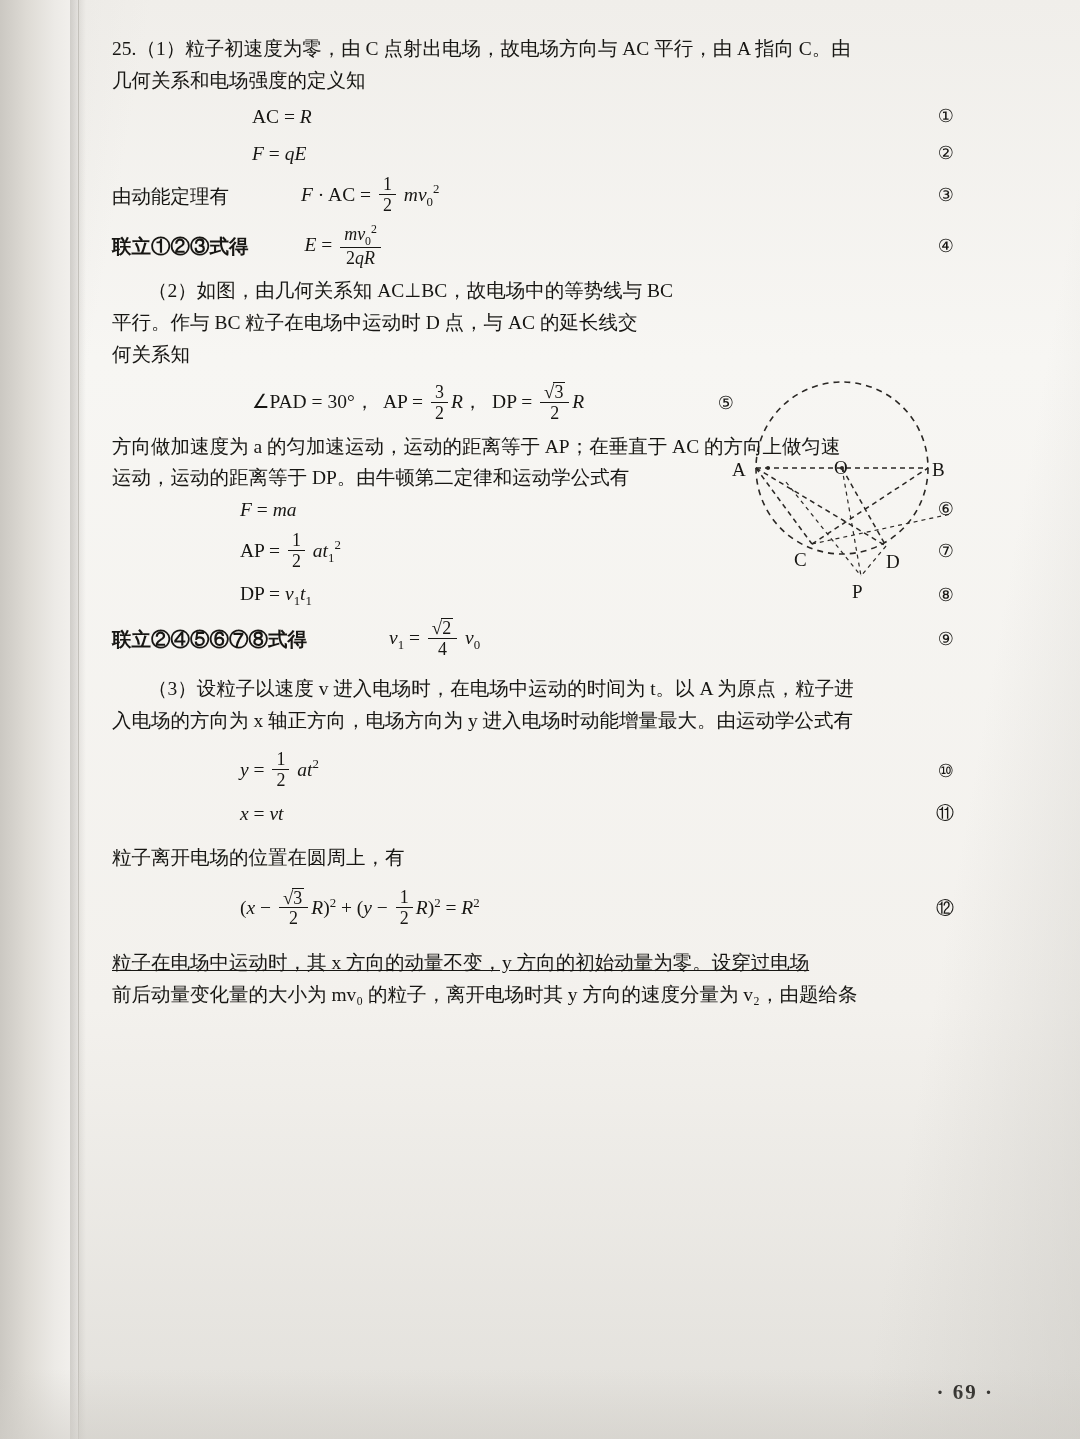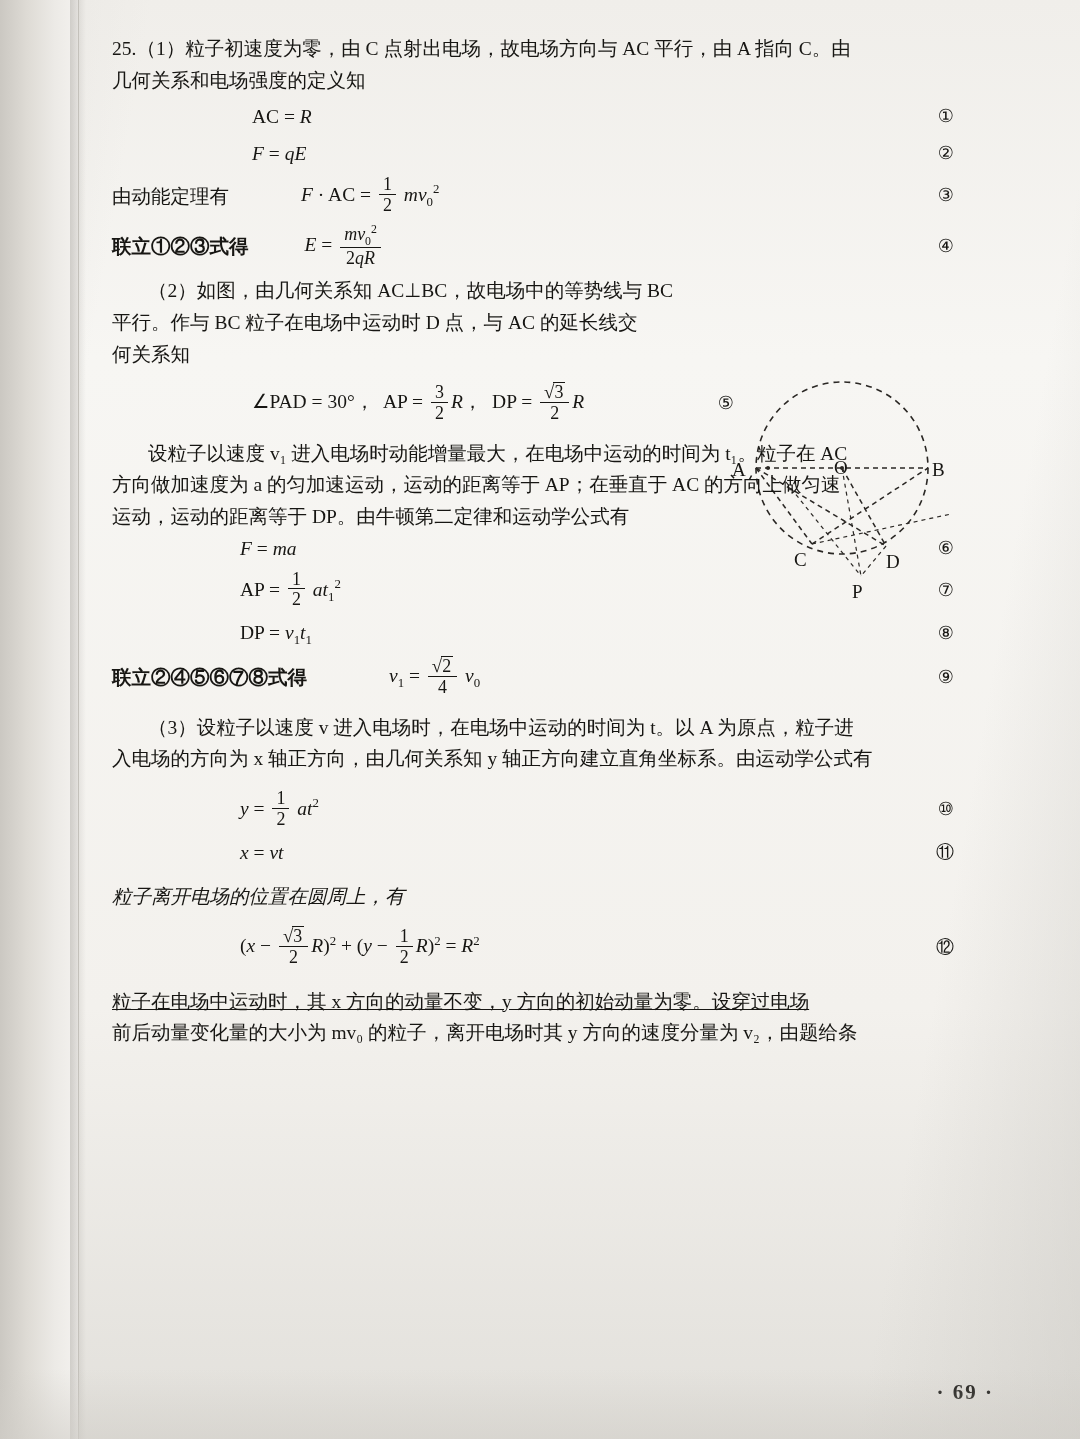--- a/index.html
+++ b/index.html
@@ -216,21 +216,20 @@
               <span class="den">2</span>
             </span><span class="ital">R</span>，&nbsp;
           <span class="upr">DP</span> = <span class="frac">
               <span class="num"><span class="sqrtsym">√</span><span class="sqrt">3</span></span>
               <span class="den">2</span>
             </span><span class="ital">R</span>
         </span>
         <span class="eqnum" style="right:208px;">⑤</span>
       </div>
 
-      <p class="para indent" style="margin-top:14px;">设粒子以速度 v₁ 进入电场时动能增量最大，在电场中运动的时间为 t₁。粒子在 AC</p>
       <p class="para">方向做加速度为 a 的匀加速运动，运动的距离等于 AP；在垂直于 AC 的方向上做匀速</p>
       <p class="para">运动，运动的距离等于 DP。由牛顿第二定律和运动学公式有</p>
 
       <div class="mathline" style="padding-left:128px; margin-top:0;">
         <span class="expr"><span class="ital">F</span> = <span class="ital">ma</span></span>
         <span class="eqnum">⑥</span>
       </div>
 
       <div class="mathline" style="padding-left:128px;">
         <span class="expr">
@@ -255,39 +254,39 @@
           <span class="frac">
               <span class="num"><span class="sqrtsym">√</span><span class="sqrt">2</span></span>
               <span class="den">4</span>
             </span>
           <span class="ital">v</span><sub>0</sub>
         </span>
         <span class="eqnum">⑨</span>
       </div>
 
       <p class="para indent" style="margin-top:14px;">（3）设粒子以速度 v 进入电场时，在电场中运动的时间为 t。以 A 为原点，粒子进</p>
-      <p class="para">入电场的方向为 x 轴正方向，由几何关系知 y 轴正方向建立直角坐标系。由运动学公式有</p>
+      <p class="para">入电场的方向为 x 轴正方向，电场方向为 y 进入电场时动能增量最大。由运动学公式有</p>
 
       <div class="mathline" style="padding-left:128px; margin-top:16px;">
         <span class="expr">
           <span class="ital">y</span> = <span class="frac">
               <span class="num">1</span>
               <span class="den">2</span>
             </span>
           <span class="ital">a</span><span class="ital">t</span><sup>2</sup>
         </span>
         <span class="eqnum">⑩</span>
       </div>
 
       <div class="mathline" style="padding-left:128px;">
         <span class="expr"><span class="ital">x</span> = <span class="ital">vt</span></span>
         <span class="eqnum">⑪</span>
       </div>
 
-      <p class="para" style="margin-top:14px;font-style:italic;">粒子离开电场的位置在圆周上，有</p>
+      <p class="para" style="margin-top:14px;">粒子离开电场的位置在圆周上，有</p>
 
       <div class="mathline" style="padding-left:128px; margin-top:16px;">
         <span class="expr">
           (<span class="ital">x</span> − <span class="frac">
               <span class="num"><span class="sqrtsym">√</span><span class="sqrt">3</span></span>
               <span class="den">2</span>
             </span><span class="ital">R</span>)<sup>2</sup>
           + (<span class="ital">y</span> − <span class="frac">
               <span class="num">1</span>
               <span class="den">2</span>

